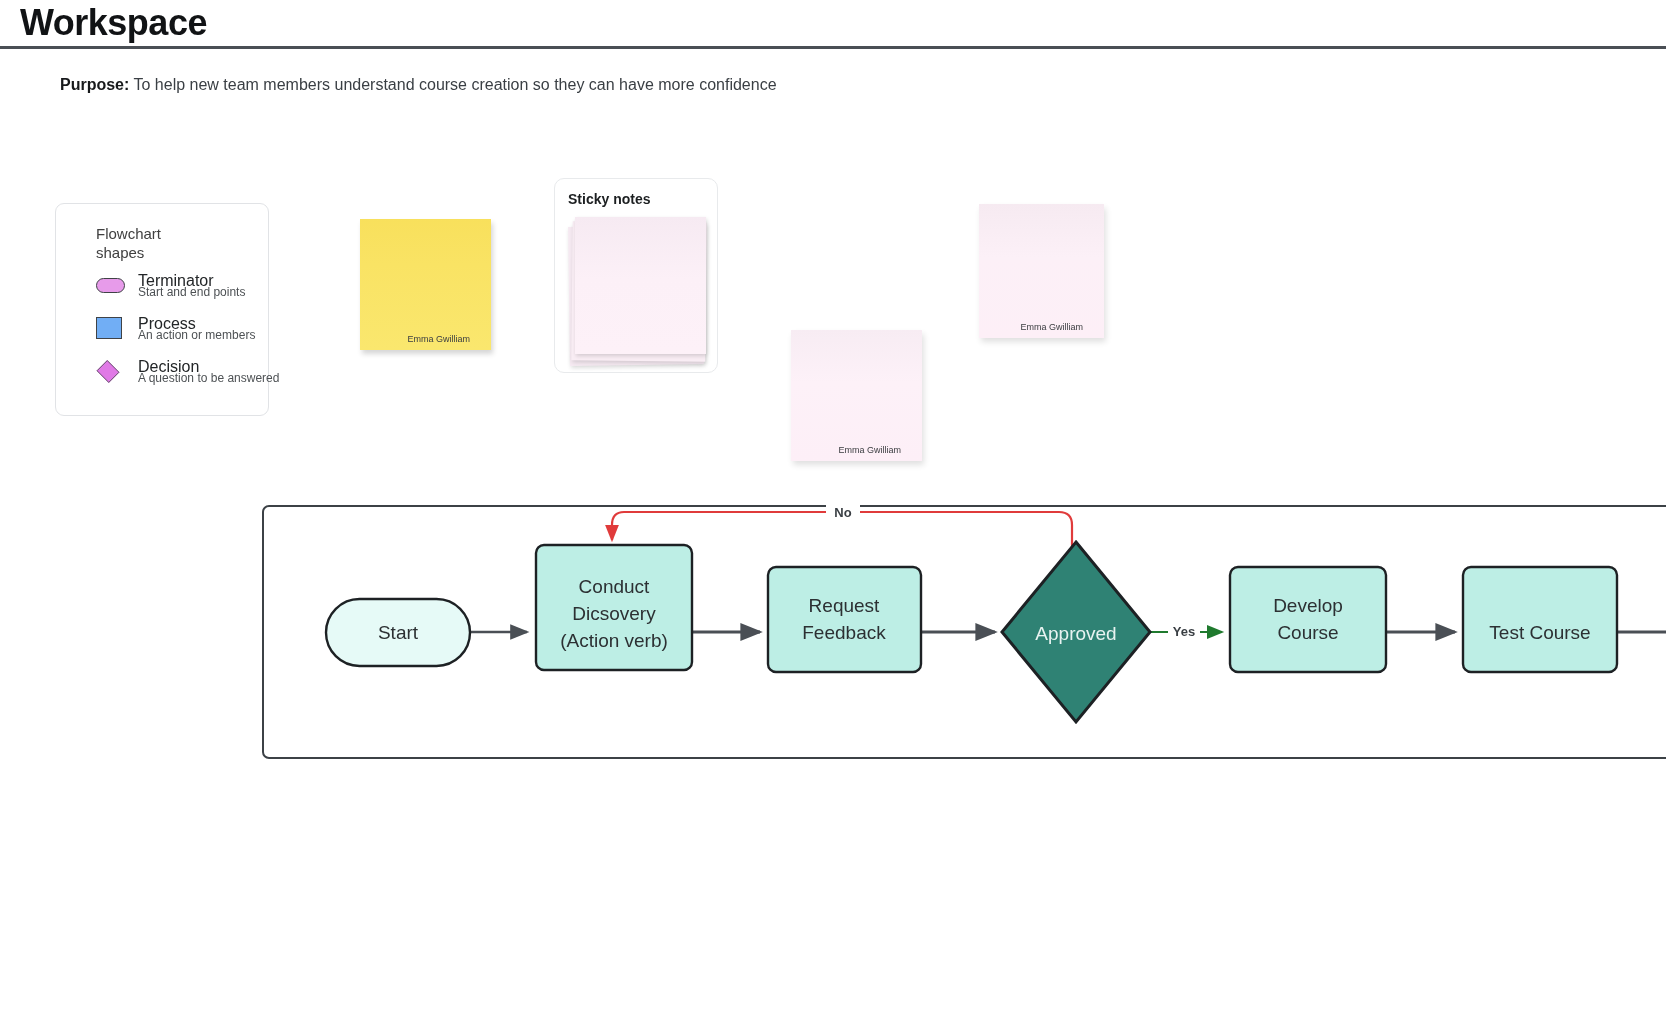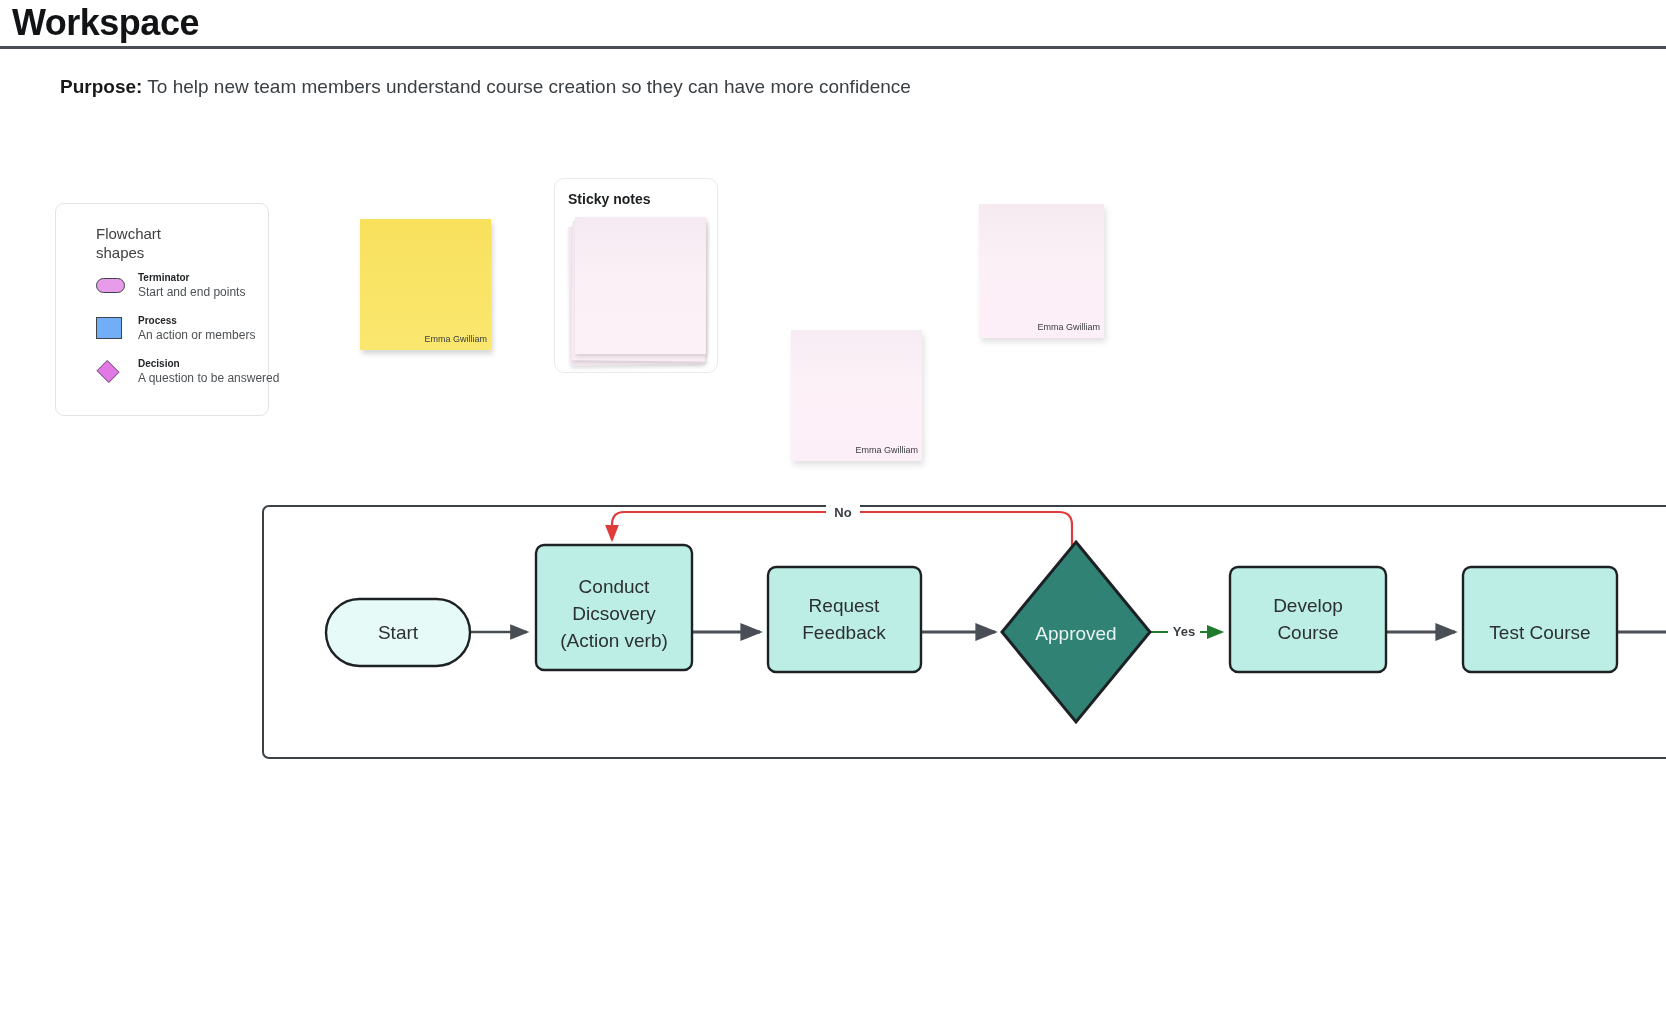--- a/index.html
+++ b/index.html
@@ -20,34 +20,34 @@
   .header {
     position: absolute;
     left: 0; top: 0;
     width: 1666px;
     height: 49px;
     border-bottom: 3px solid #4a4f55;
     box-sizing: border-box;
   }
   .header-title {
     position: absolute;
-    left: 12px;
+    left: 20px;
     top: 2px;
     font-size: 36px;
     font-weight: bold;
     letter-spacing: -0.5px;
     color: #111315;
   }
 
   
   .purpose {
     position: absolute;
     left: 60px;
     top: 76px;
-    font-size: 19px;
+    font-size: 16px;
     color: #3a3f44;
     white-space: nowrap;
   }
   .purpose b {
     color: #17191b;
     font-weight: bold;
   }
 
   
   .legend-card {
@@ -102,42 +102,42 @@
     width: 24px; height: 21px;
     background: #e079e6;
     border: 1px solid #3f4246;
     box-sizing: border-box;
     transform: rotate(45deg) scale(0.72);
   }
   .legend-label {
     position: absolute;
     left: 42px;
     top: -2px;
-    font-size: 10px;
-    font-weight: bold;
+    font-size: 16px;
+    font-weight: normal;
     color: #222527;
     white-space: nowrap;
   }
   .legend-sub {
     position: absolute;
     left: 42px;
     top: 11px;
     font-size: 12px;
     color: #4d5154;
     white-space: nowrap;
   }
 
   
   .note {
     position: absolute;
     box-sizing: border-box;
   }
   .note-name {
     position: absolute;
-    right: 4px;
+    right: 21px;
     bottom: 6px;
     font-size: 9px;
     color: #3a3d40;
     white-space: nowrap;
   }
   .note-yellow {
     left: 360px; top: 219px;
     width: 131px; height: 131px;
     background: linear-gradient(180deg,#f8e05c 0%, #f9e364 35%, #fae76e 100%);
     box-shadow: 2px 4px 5px rgba(0,0,0,0.16);

